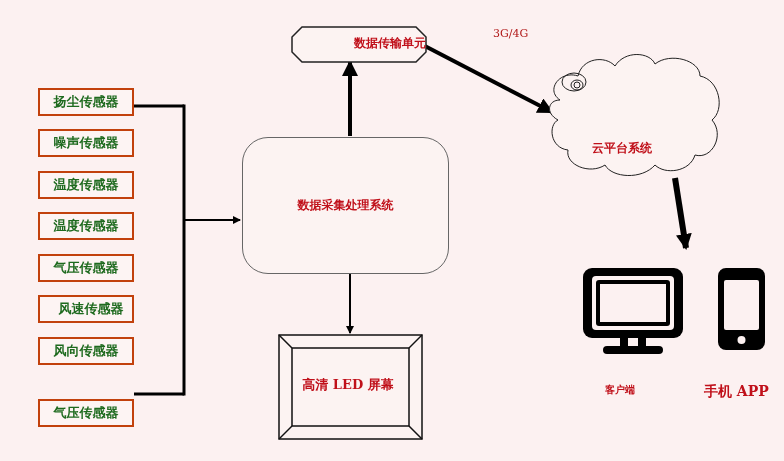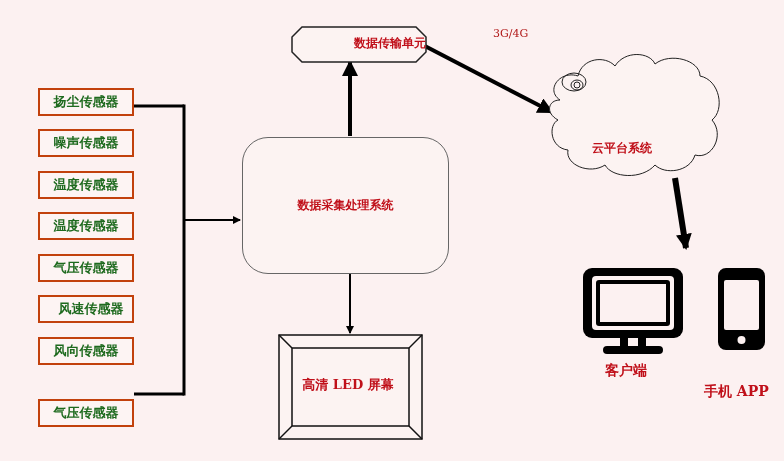--- a/index.html
+++ b/index.html
@@ -92,14 +92,14 @@
 </div>
 
 <div class="label-red" style="left:292px; top:35px; width:134px; text-align:right; font-size:12px;">数据传输单元</div>
 
 <div class="small-black" style="left:493px; top:27px;">3G/4G</div>
 
 <div class="label-red" style="left:592px; top:108px; font-size:12px;margin-top:32px;">云平台系统</div>
 
 <div class="label-red" style="left:292px; top:376px; width:112px; text-align:center; font-size:13px;">高清 LED 屏幕</div>
 
-<div class="label-red" style="left:605px; top:362px; font-size:14px;">客户端</div>
+<div class="label-red" style="left:605px; top:383px; font-size:10px;">客户端</div>
 <div class="label-red" style="left:704px; top:383px; font-size:14px;">手机 APP</div>
 
 </body></html>

